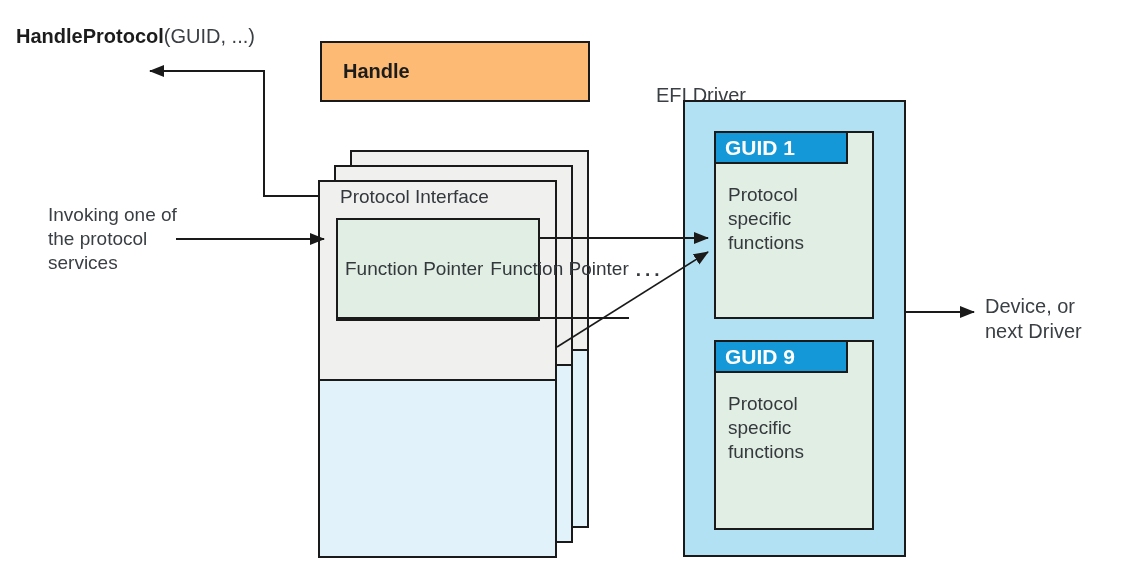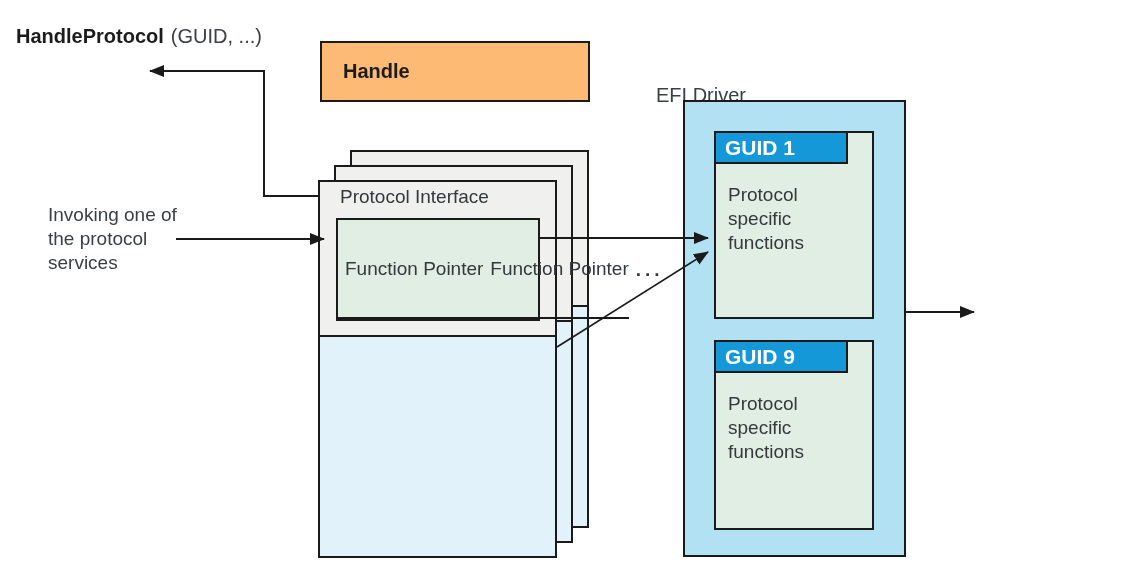--- a/index.html
+++ b/index.html
@@ -5,42 +5,42 @@
   html,body{margin:0;padding:0;background:#ffffff;}
   #stage{
     position:relative;width:1124px;height:570px;background:#ffffff;overflow:hidden;
     font-family:"Liberation Sans", sans-serif;color:#3a3f44;
   }
   #stage *{box-sizing:border-box;}
 
   
   .call-label{position:absolute;left:16px;top:25px;font-size:20px;white-space:nowrap;}
   .call-label .b{font-weight:bold;color:#1c1c1c;}
-  .call-label .args{color:#3a3f44;margin-left:7px;}
+  .call-label .args{color:#3a3f44;margin-left:0;}
 
   
   .handle-box{
     position:absolute;left:320px;top:41px;width:270px;height:61px;
     background:#fdba74;border:2px solid #1a1a1a;
     display:flex;align-items:center;padding-left:21px;
     font-size:20px;font-weight:bold;color:#1c1c1c;
   }
 
   
   .invoking-label{position:absolute;left:48px;top:203px;font-size:19px;line-height:24px;color:#3a3f44;}
 
   
   .card{
     position:absolute;width:239px;height:378px;border:2px solid #1a1a1a;
     display:flex;flex-direction:column;background:#e1f2fb;
   }
   .card.back{left:350px;top:150px;}
   .card.middle{left:334px;top:165px;}
   .card.front{left:318px;top:180px;}
-  .card-top{height:155px;background:#f0f0ef;border-bottom:2px solid #1a1a1a;position:relative;}
+  .card-top{height:199px;background:#f0f0ef;border-bottom:2px solid #1a1a1a;position:relative;}
   .card-bottom{flex:1;background:#e1f2fb;}
 
   .pi-title{position:absolute;left:20px;top:4px;font-size:19px;color:#33383d;white-space:nowrap;}
   .fp-table{
     position:absolute;left:16px;top:36px;width:204px;height:103px;
     border:2px solid #1a1a1a;display:flex;background:#e1eee3;
   }
   .fp-row{
     flex:1;display:flex;align-items:center;padding-left:7px;
     font-size:19px;color:#33383d;border-bottom:2px solid #1a1a1a;white-space:nowrap;
@@ -119,20 +119,24 @@
     <div class="guid-box g2">
       <div class="guid-tab">GUID 9</div>
       <div class="guid-body">
         <div>Protocol</div>
         <div>specific</div>
         <div>functions</div>
       </div>
     </div>
   </div>
 
+  <div class="device-label">
+    <div>Device, or</div>
+    <div>next Driver</div>
+  </div>
 
   <svg class="overlay" viewBox="0 0 1124 570">
     <defs>
       <marker id="ah" markerUnits="userSpaceOnUse" markerWidth="16" markerHeight="14" refX="14" refY="6" orient="auto">
         <path d="M0,0 L15,6 L0,12 z" fill="#1a1a1a"></path>
       </marker>
     </defs>
     <polyline points="318,196 264,196 264,71 150,71" fill="none" stroke="#1a1a1a" stroke-width="2" marker-end="url(#ah)"></polyline>
     <line x1="176" y1="239" x2="324" y2="239" stroke="#1a1a1a" stroke-width="2" marker-end="url(#ah)"></line>
     <line x1="540" y1="238" x2="708" y2="238" stroke="#1a1a1a" stroke-width="2" marker-end="url(#ah)"></line>

